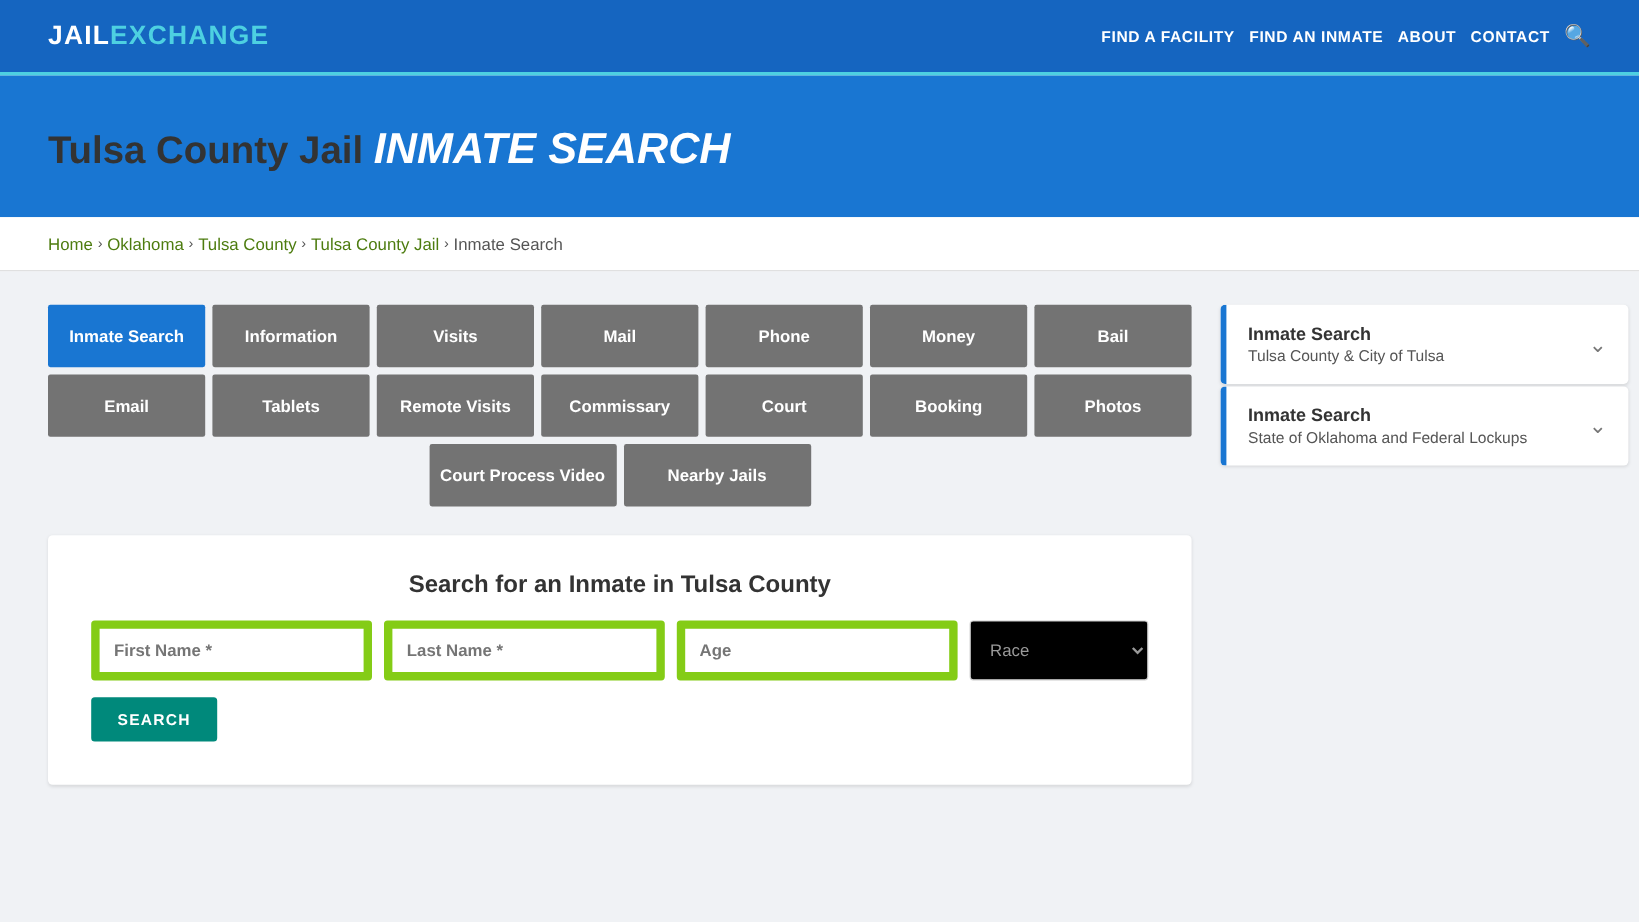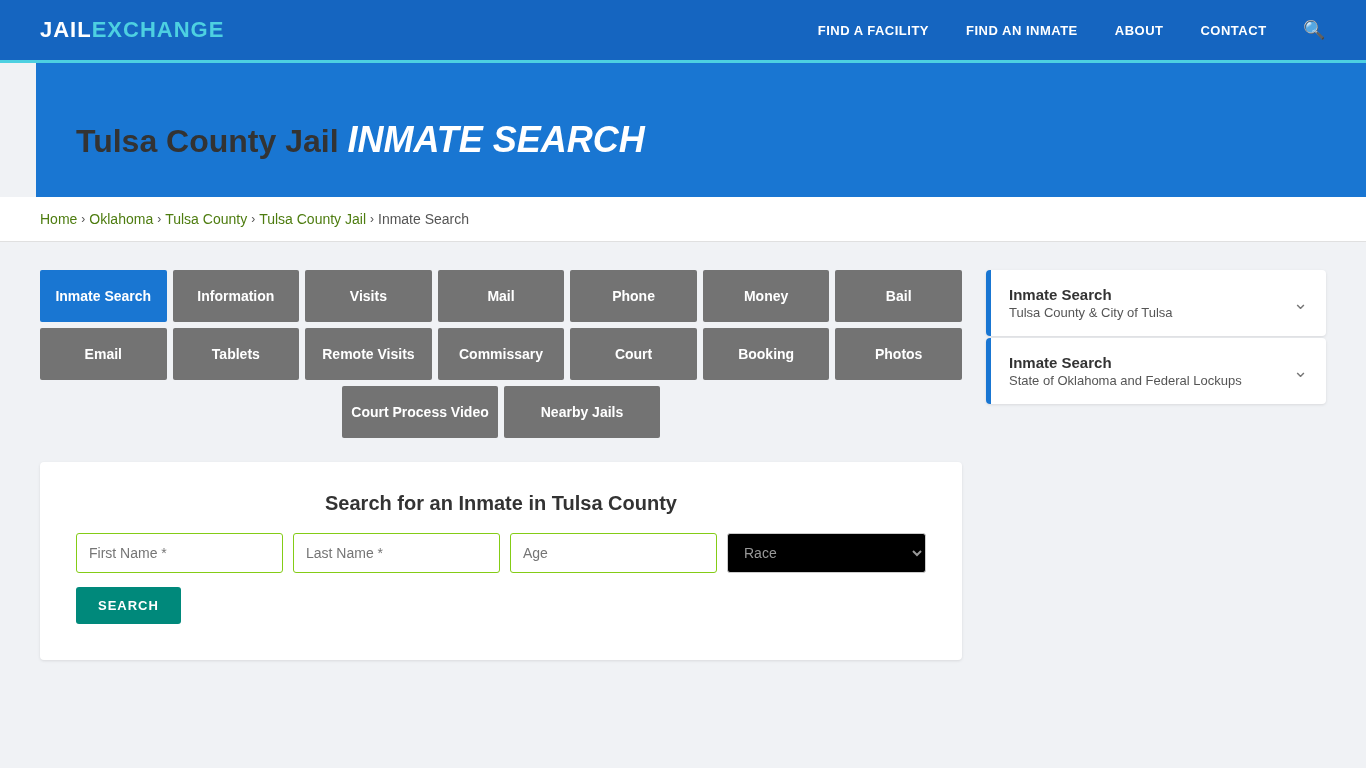--- a/index.html
+++ b/index.html
@@ -21,21 +21,21 @@
       font-weight: 900;
       color: #fff;
       letter-spacing: 1px;
       justify-content: flex-end;
     }
     .logo-jail { color: #fff; }
     .logo-exchange { color: #4dd0e1; }
     .navbar-links {
       display: flex;
       align-items: center;
-      gap: 37px;
+      gap: 12px;
     }
     .navbar-link {
       color: #fff;
       text-decoration: none;
       font-size: 13px;
       font-weight: 700;
       letter-spacing: 0.5px;
       text-transform: uppercase;
       cursor: pointer;
     }
@@ -45,22 +45,21 @@
       cursor: pointer;
     }
     .navbar-border {
       height: 3px;
       background: #4dd0e1;
     }
 
     
     .hero {
       background: #1976d2;
-      padding: 56px 40px 36px;
-      margin-left: 36px;
+      padding: 40px 40px 36px;
     }
     .hero-title-italic {
       font-style: italic;
       font-weight: 700;
       font-size: 36px;
       color: #fff;
     }
 
     
     .breadcrumb-bar {
@@ -150,24 +149,25 @@
       text-align: center;
     }
     .search-fields {
       display: flex;
       gap: 10px;
       margin-bottom: 14px;
     }
     .search-field {
       flex: 1;
       padding: 10px 12px;
-      border: 1px solid #84cc16;
+      border: 7px solid #84cc16;
       border-radius: 3px;
       font-size: 14px;
       color: #4c1d95;
+      font-weight: bold;
     }
     .search-select {
       flex: 1;
       padding: 10px 12px;
       border: 1px solid #ccc;
       border-radius: 3px;
       font-size: 14px;
       color: #999;
       background: #000000;
       cursor: pointer;

